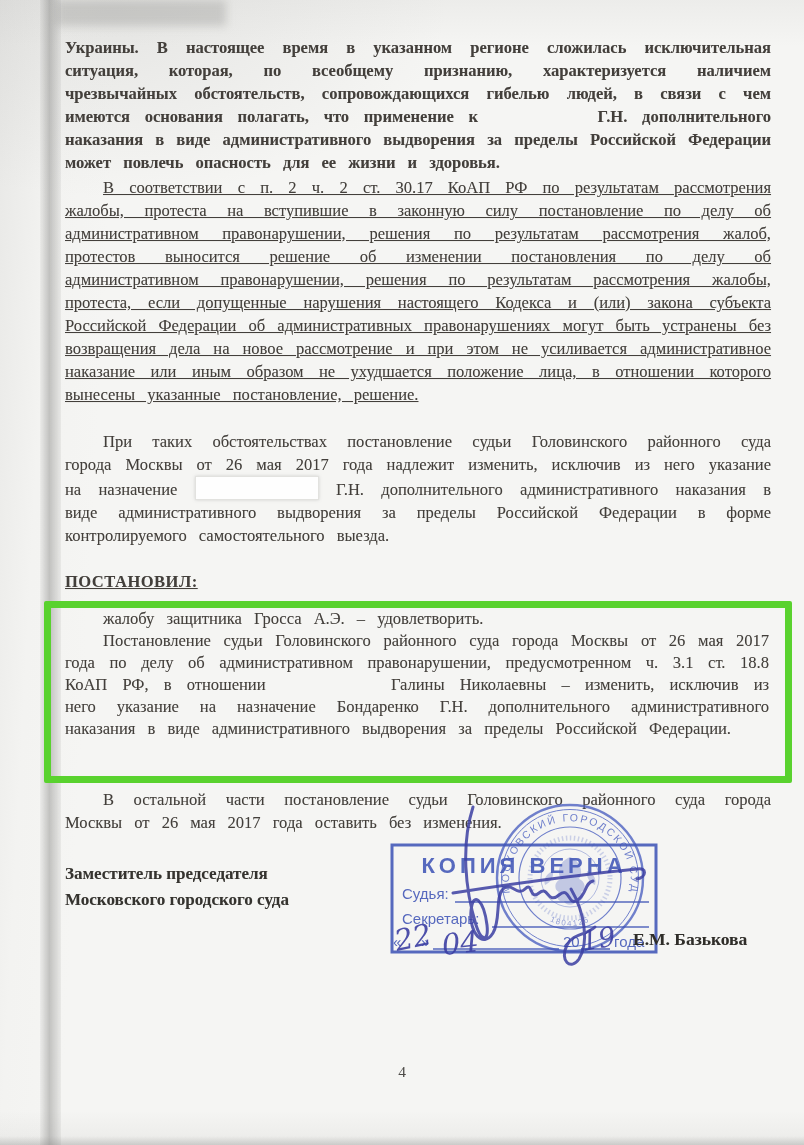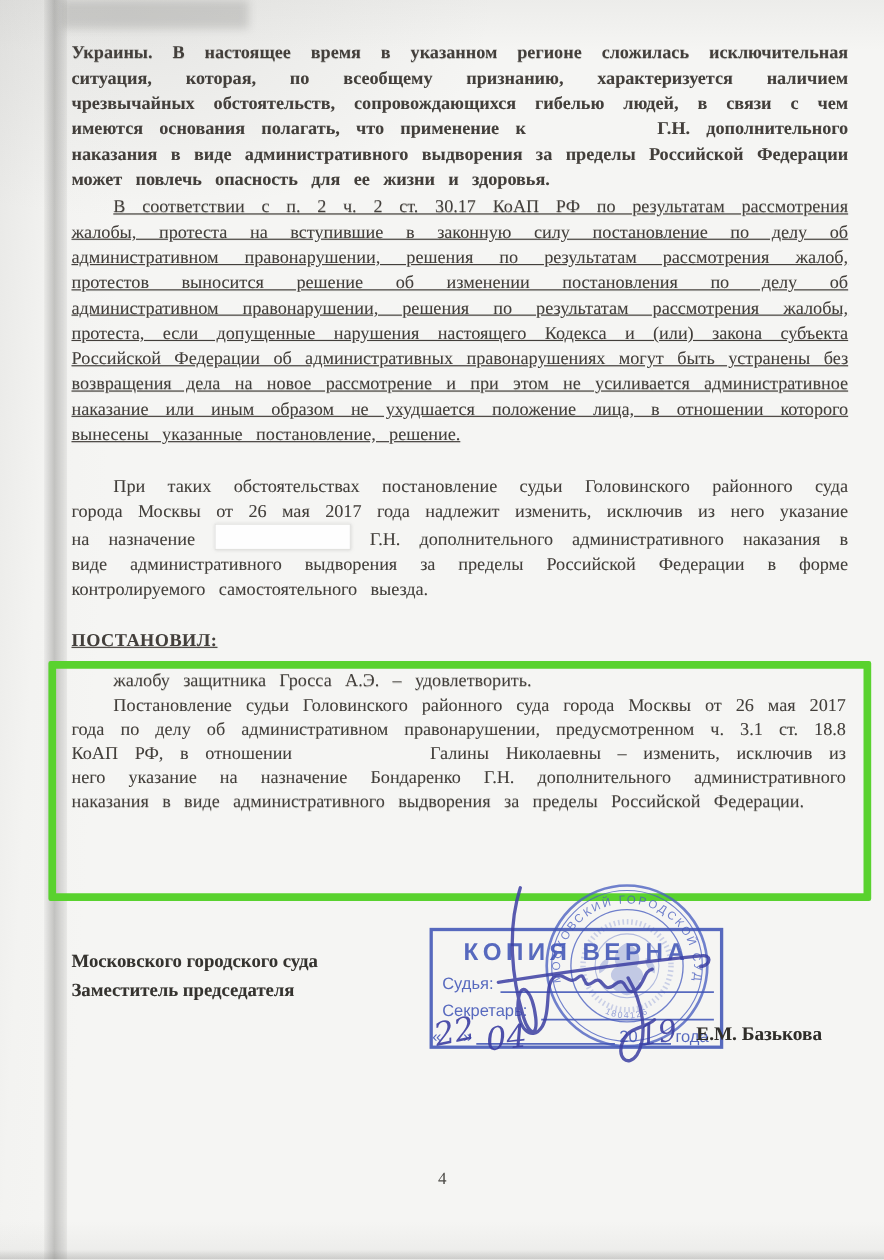--- a/index.html
+++ b/index.html
@@ -40,21 +40,21 @@
     letter-spacing:.5px;color:#2e2c29;word-spacing:2px;text-decoration:underline;}
   .p7{top:788px;word-spacing:10px;}
 
   .gap{display:inline-block;height:2px;}
   .gap-90{width:90px;}
   .gap-95{width:95px;}
   .redaction-box{display:inline-block;width:122px;height:22px;
     background:#fefefe;border:1px solid #e2e2df;vertical-align:-5px;
     box-shadow:0 0 3px rgba(150,150,148,.35);}
 
-  .highlight-box{position:absolute;left:44px;top:601px;width:748px;height:218px;
+  .highlight-box{position:absolute;left:44px;top:601px;width:748px;height:182px;
     border:7px solid #59d22e;box-sizing:border-box;border-radius:2px;}
   .highlight-box p{
     position:static;margin:0;padding:0 16px 0 14px;width:auto;
     font-size:16.5px;line-height:22px;color:#433f3b;text-align:justify;
     text-shadow:.2px .2px .3px rgba(80,78,74,.30);
   }
   .res1{margin-top:5px;word-spacing:6px;}
   .res2{margin-top:7px;word-spacing:12px;}
 
   .sig-block{position:absolute;left:65px;top:861px;
@@ -87,24 +87,25 @@
     <p class="p3 indent"><span>При таких обстоятельствах постановление судьи Головинского районного суда города Москвы от 26 мая 2017 года надлежит изменить, исключив из него указание на назначение</span> <span class="redaction-box"></span> <span>Г.Н. дополнительного административного наказания в виде административного выдворения за пределы Российской Федерации в форме контролируемого самостоятельного выезда.</span></p>
 
 
     <p class="heading">ПОСТАНОВИЛ:</p>
 
     <div class="highlight-box">
       <p class="res1 indent">жалобу защитника Гросса А.Э. – удовлетворить.</p>
       <p class="res2 indent"><span>Постановление судьи Головинского районного суда города Москвы от 26 мая 2017 года по делу об административном правонарушении, предусмотренном ч. 3.1 ст. 18.8 КоАП РФ, в отношении</span> <span class="gap gap-95"></span> <span>Галины Николаевны – изменить, исключив из него указание на назначение Бондаренко Г.Н. дополнительного административного наказания в виде административного выдворения за пределы Российской Федерации.</span></p>
     </div>
 
+    <p class="p7 indent">В остальной части постановление судьи Головинского районного суда города Москвы от 26 мая 2017 года оставить без изменения.</p>
 
     <div class="sig-block">
+      <div>Заместитель председателя</div>
       <div>Московского городского суда</div>
-      <div>Заместитель председателя</div>
     </div>
 
     <div class="sig-name">Е.М. Базькова</div>
 
     <div class="page-number">4</div>
   </div>
 
   <div class="stamp-layer">
     <svg width="310" height="200" viewBox="0 0 310 200">
 

